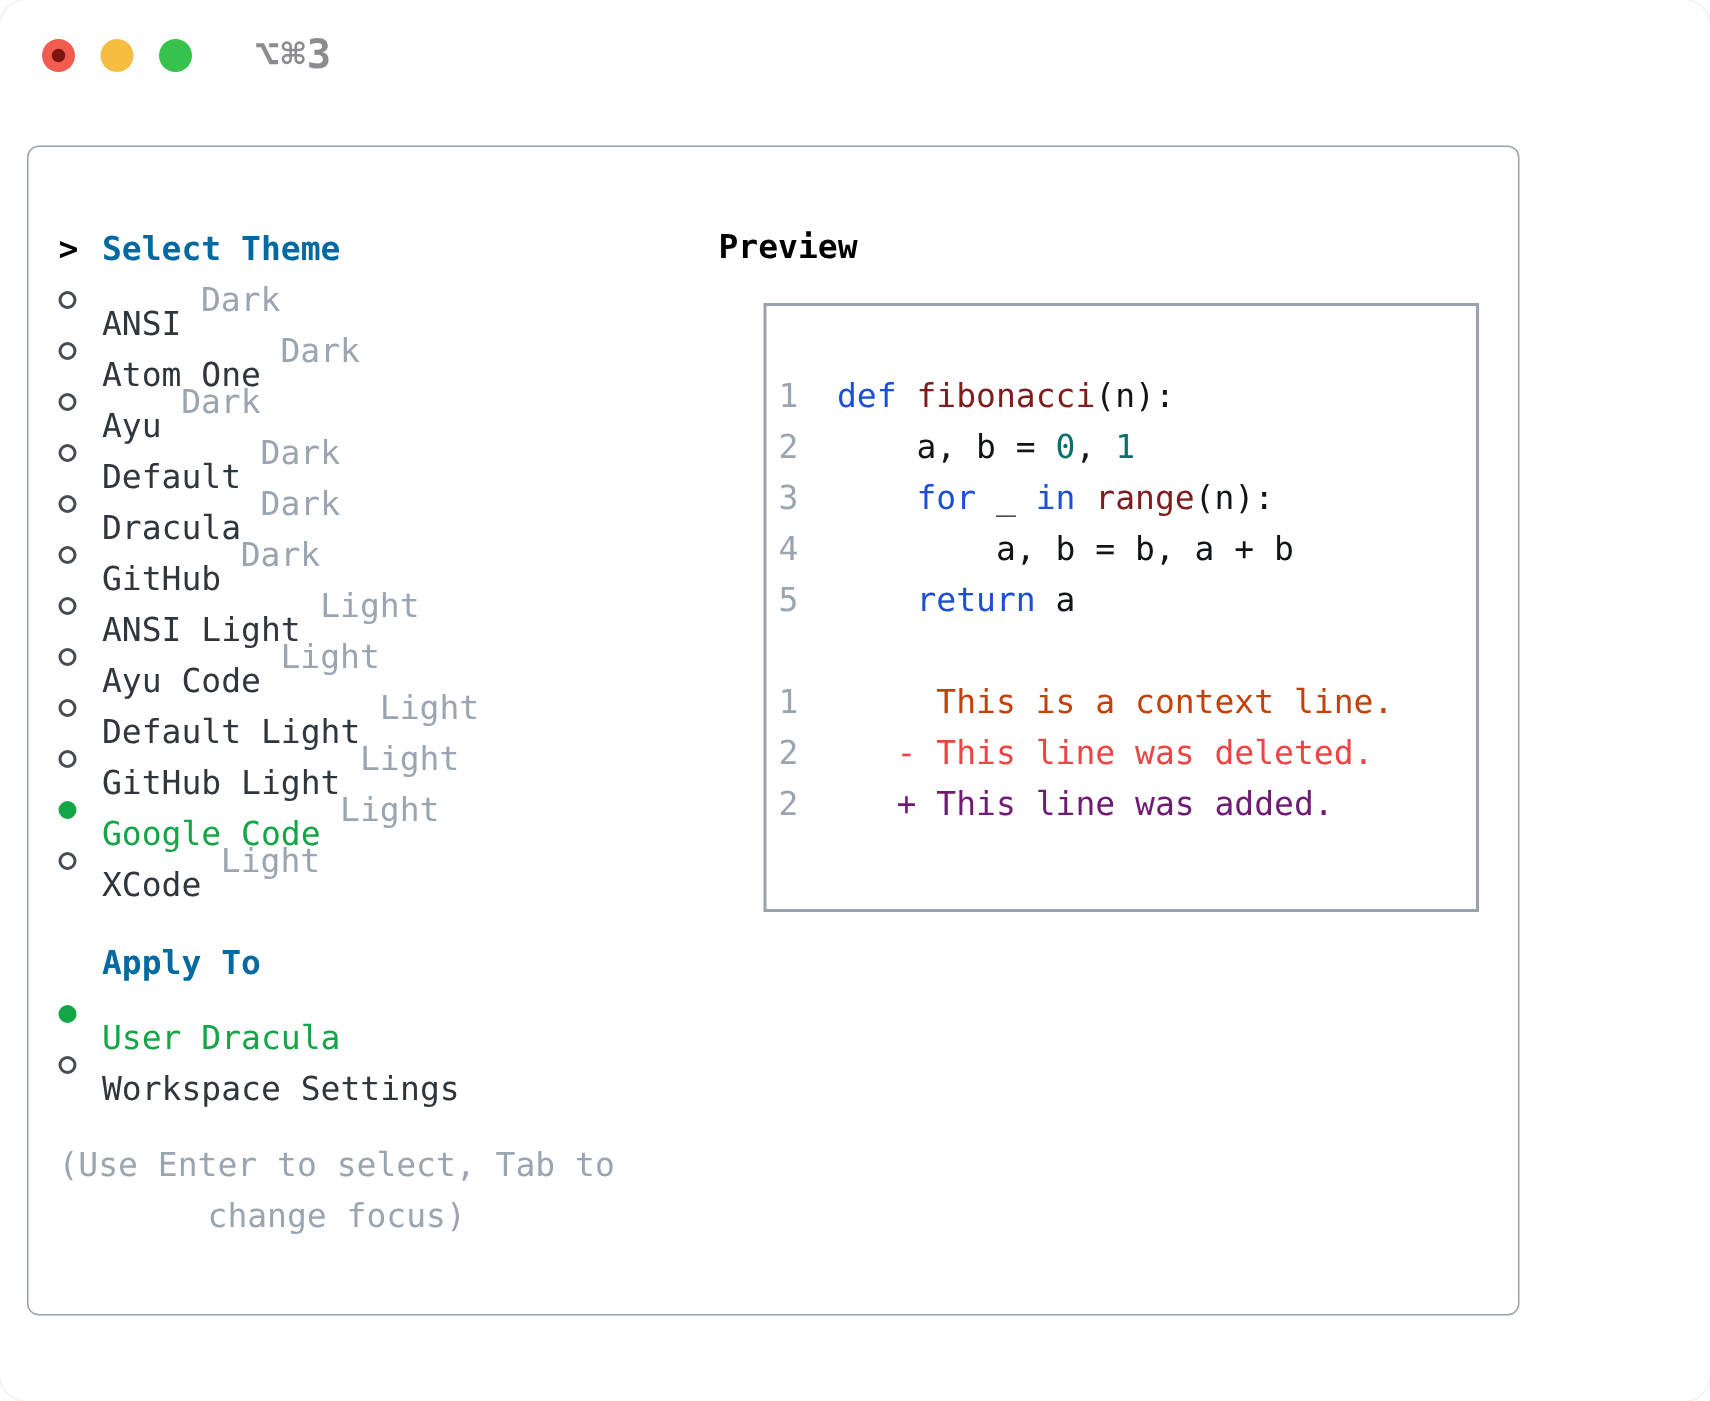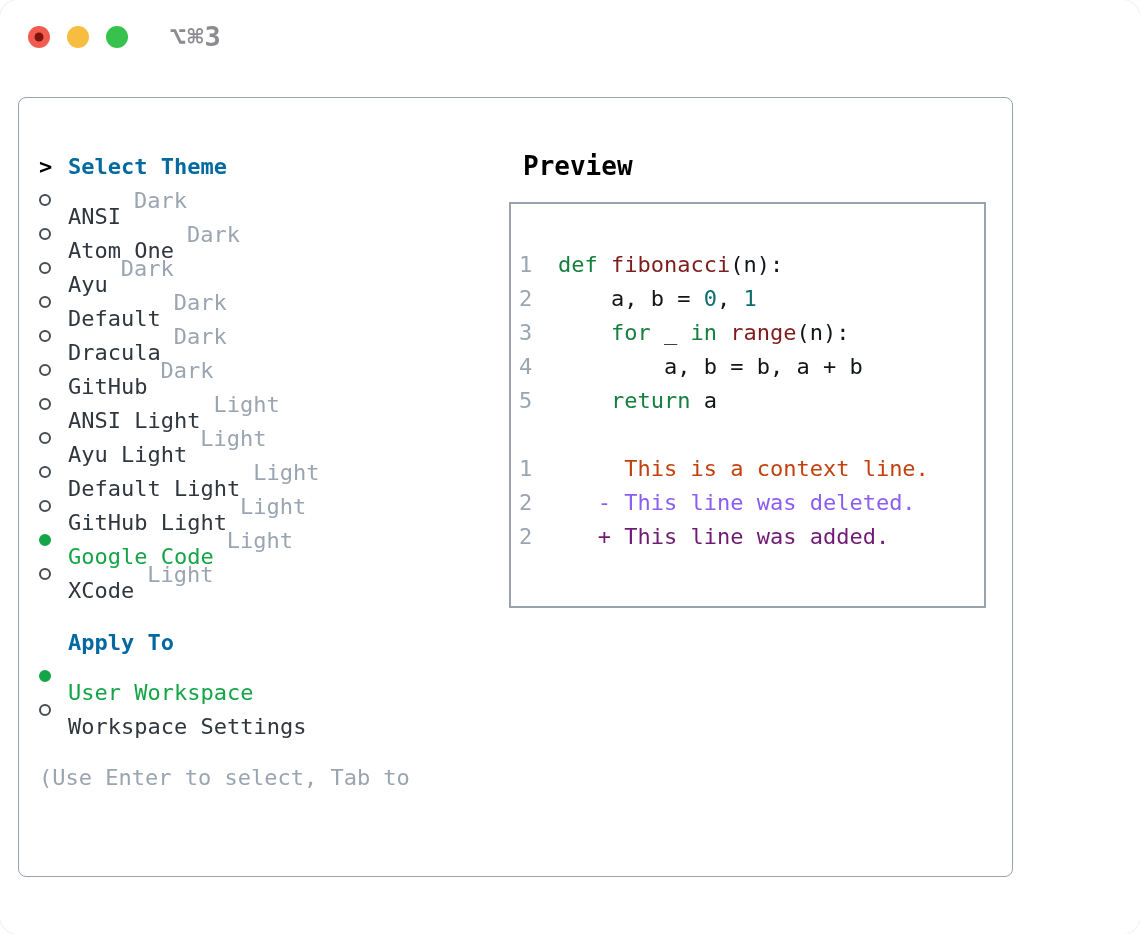--- a/index.html
+++ b/index.html
@@ -42,38 +42,38 @@
   .pointer-glyph { font-weight: bold; color: #000; font-size: 22px; }
   .hdr { font-weight: bold; color: #0369a1; }
   .name { color: #2f363d; margin-top: 32px; }
   .variant { color: #9aa5b1; margin-left: 13px; }
   .row.selected .dot { background: #14a546; border-color: #14a546; }
   .row.selected .name { color: #14a546; }
   .row.blank { height: 34px; }
   .help-line { color: #9aa5b1; font-size: 22px; height: 34px; line-height: 34px; text-align: center; }
   
   .preview-title {
-    position: absolute; left: 504px; top: 51px; height: 34px; line-height: 34px;
-    font-size: 26px; font-weight: bold; color: #000;
+    position: absolute; left: 460px; top: 51px; height: 34px; line-height: 34px;
+    font-size: 22px; font-weight: bold; color: #000;
   }
   .preview-box {
     position: absolute; left: 490px; top: 104px; width: 477px; height: 406px;
     border: 2px solid #99a2ad; background: #fff; overflow: hidden;
     padding: 48px 0 0 8px;
   }
   .pline { height: 34px; font-size: 22px; white-space: pre; display: flex; }
   .lnum { display: inline-block; width: 39px; color: #9aa5b1; flex: none; }
   .code { white-space: pre; }
   .code span { white-space: pre; }
   .seg-pl  { color: #111418; }
-  .seg-kw  { color: #15803d; }
+  .seg-kw  { color: #1d4ed8; }
   .seg-fn  { color: #7f1d1d; }
   .seg-num { color: #0d6e6e; }
   .seg-ctx { color: #c2410c; }
-  .seg-del { color: #8b5cf6; }
+  .seg-del { color: #ef4444; }
   .seg-add { color: #701a75; }
 </style>
 </head>
 <body>
 
 <div class="window">
 
   <div class="titlebar">
     <div class="lights">
       <button class="light red">
@@ -117,21 +117,21 @@
       <div class="row">
         <span class="marker"><span class="dot"></span></span>
         <span class="name">GitHub</span><span class="variant">Dark</span>
       </div>
       <div class="row">
         <span class="marker"><span class="dot"></span></span>
         <span class="name">ANSI Light</span><span class="variant">Light</span>
       </div>
       <div class="row">
         <span class="marker"><span class="dot"></span></span>
-        <span class="name">Ayu Light</span><span class="variant">Light</span>
+        <span class="name">Ayu Code</span><span class="variant">Light</span>
       </div>
       <div class="row">
         <span class="marker"><span class="dot"></span></span>
         <span class="name">Default Light</span><span class="variant">Light</span>
       </div>
       <div class="row">
         <span class="marker"><span class="dot"></span></span>
         <span class="name">GitHub Light</span><span class="variant">Light</span>
       </div>
       <div class="row selected">
@@ -145,30 +145,31 @@
 
       <div class="row blank"></div>
 
       <div class="row">
         <span class="marker"></span>
         <span class="hdr">Apply To</span>
       </div>
 
       <div class="row selected">
         <span class="marker"><span class="dot"></span></span>
-        <span class="name">User Workspace</span>
+        <span class="name">User Dracula</span>
       </div>
       <div class="row">
         <span class="marker"><span class="dot"></span></span>
         <span class="name">Workspace Settings</span>
       </div>
 
       <div class="row blank"></div>
 
       <div class="help-line">(Use Enter to select, Tab to</div>
+      <div class="help-line">change focus)</div>
 
     </div>
 
     <div class="preview-title">Preview</div>
 
     <div class="preview-box">
       <div class="pline"><span class="lnum">1</span><span class="code"><span class="seg-kw">def</span><span class="seg-pl"> </span><span class="seg-fn">fibonacci</span><span class="seg-pl">(n):</span></span></div>
       <div class="pline"><span class="lnum">2</span><span class="code"><span class="seg-pl">    a, b = </span><span class="seg-num">0</span><span class="seg-pl">, </span><span class="seg-num">1</span></span></div>
       <div class="pline"><span class="lnum">3</span><span class="code"><span class="seg-pl">    </span><span class="seg-kw">for</span><span class="seg-pl"> _ </span><span class="seg-kw">in</span><span class="seg-pl"> </span><span class="seg-fn">range</span><span class="seg-pl">(n):</span></span></div>
       <div class="pline"><span class="lnum">4</span><span class="code"><span class="seg-pl">        a, b = b, a + b</span></span></div>

